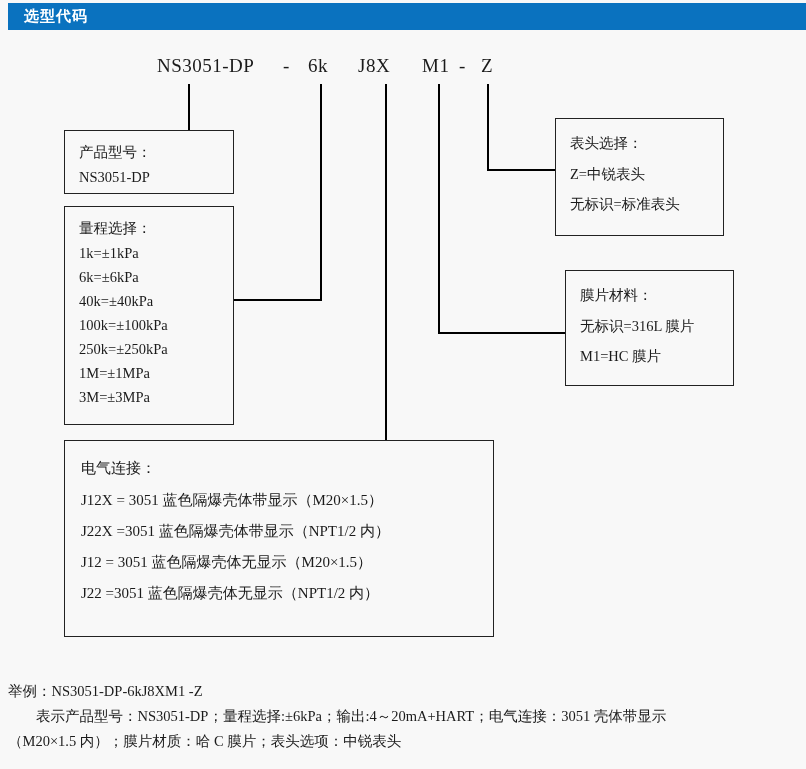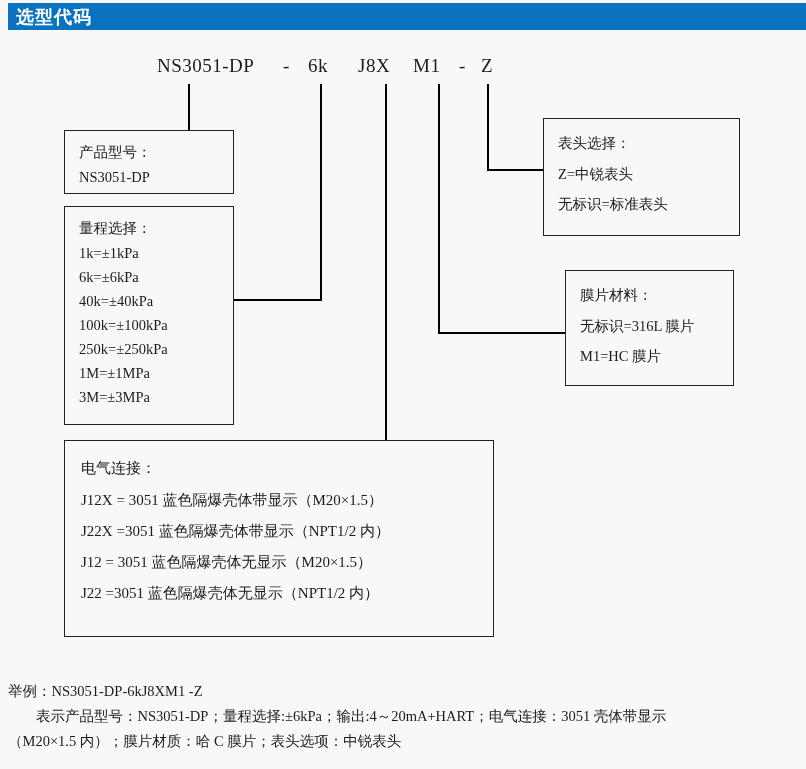--- a/index.html
+++ b/index.html
@@ -29,23 +29,23 @@
     width: 798px;
     height: 27px;
     background: #0a72bf;
     display: flex;
     align-items: center;
   }
   .header-title {
     color: #ffffff;
     font-family: "DejaVu Sans", "Liberation Sans", sans-serif;
     font-weight: bold;
-    font-size: 18px;
+    font-size: 15px;
     letter-spacing: 1px;
-    padding-left: 8px;
+    padding-left: 16px;
   }
 
   
   .code-line {
     position: absolute;
     top: 55px;
     left: 0;
     width: 806px;
     height: 24px;
   }
@@ -115,21 +115,21 @@
 
   <div class="header-bar">
     <span class="header-title">选型代码</span>
   </div>
 
   <div class="code-line">
     <span class="code-tok" style="left:157px;">NS3051-DP</span>
     <span class="code-tok" style="left:283px;">-</span>
     <span class="code-tok" style="left:308px;">6k</span>
     <span class="code-tok" style="left:358px;">J8X</span>
-    <span class="code-tok" style="left:413px;">M1</span>
+    <span class="code-tok" style="left:422px;">M1</span>
     <span class="code-tok" style="left:459px;">-</span>
     <span class="code-tok" style="left:481px;">Z</span>
   </div>
 
   <div class="ln v" style="left:188px; top:84px; height:48px;"></div>
 
   <div class="ln v" style="left:320px; top:84px; height:217px;"></div>
   <div class="ln h" style="left:232px; top:299px; width:90px;"></div>
 
   <div class="ln v" style="left:385px; top:84px; height:357px;"></div>
@@ -149,21 +149,21 @@
     <div class="box-line box-title">量程选择：</div>
     <div class="box-line">1k=±1kPa</div>
     <div class="box-line">6k=±6kPa</div>
     <div class="box-line">40k=±40kPa</div>
     <div class="box-line">100k=±100kPa</div>
     <div class="box-line">250k=±250kPa</div>
     <div class="box-line">1M=±1MPa</div>
     <div class="box-line">3M=±3MPa</div>
   </div>
 
-  <div class="box" style="left:543px; top:118px; width:197px; height:118px;">
+  <div class="box" style="left:555px; top:118px; width:169px; height:118px;">
     <div class="box-line box-title" style="line-height:30px;">表头选择：</div>
     <div class="box-line" style="line-height:30px;">Z=中锐表头</div>
     <div class="box-line" style="line-height:30px;">无标识=标准表头</div>
   </div>
 
   <div class="box" style="left:565px; top:270px; width:169px; height:116px;">
     <div class="box-line box-title" style="line-height:30px;">膜片材料：</div>
     <div class="box-line" style="line-height:30px;">无标识=316L 膜片</div>
     <div class="box-line" style="line-height:30px;">M1=HC 膜片</div>
   </div>

